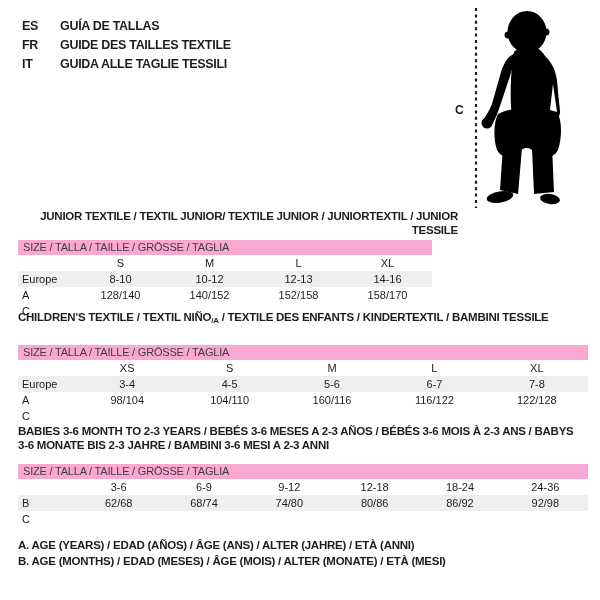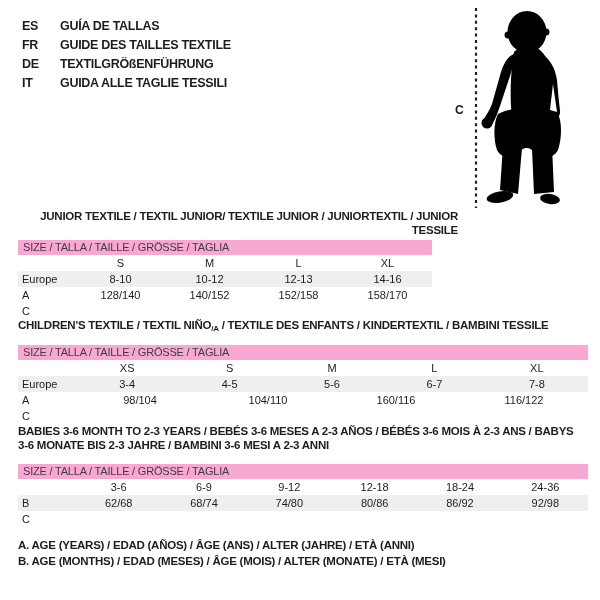--- a/index.html
+++ b/index.html
@@ -26,21 +26,21 @@
     font-weight: bold; font-size: 12px;
   }
 
   
   .section-title {
     position: absolute; left: 18px;
     font-weight: bold; font-size: 11.5px; letter-spacing: -0.25px;
     line-height: 13.5px;
   }
   .t1-title { top: 210px; width: 440px; text-align: right; }
-  .t2-title { top: 319px; width: 575px; }
+  .t2-title { top: 311px; width: 575px; }
   .t3-title { top: 425px; width: 560px; }
   .sub { font-size: 8px; vertical-align: -2px; font-weight: bold; }
 
   
   .size-table { position: absolute; left: 18px; font-size: 11px; }
   .tbl-1 { top: 240px; width: 414px; }
   .tbl-2 { top: 345px; width: 570px; }
   .tbl-3 { top: 464px; width: 570px; }
   .tbl-header-bar {
     background: #f9a8d4; color: #3d3d3d;
@@ -63,24 +63,20 @@
 <body>
 
 <div class="lang-block">
   <div class="lang-row">
     <span class="lang-code">ES</span>
     <span class="lang-label">GUÍA DE TALLAS</span>
   </div>
   <div class="lang-row">
     <span class="lang-code">FR</span>
     <span class="lang-label">GUIDE DES TAILLES TEXTILE</span>
-  </div>
-  <div class="lang-row">
-    <span class="lang-code">DE</span>
-    <span class="lang-label">TEXTILGRÖßENFÜHRUNG</span>
   </div>
   <div class="lang-row">
     <span class="lang-code">IT</span>
     <span class="lang-label">GUIDA ALLE TAGLIE TESSILI</span>
   </div>
 </div>
 
 <div class="figure-wrap">
   <svg width="102" height="206" viewBox="0 0 102 206" xmlns="http://www.w3.org/2000/svg">
     <line x1="6" y1="2" x2="6" y2="202" stroke="#1d1d1b" stroke-width="2.2" stroke-dasharray="3 3.4"></line>
@@ -155,20 +151,21 @@
     <span class="tbl-cell">5-6</span>
     <span class="tbl-cell">6-7</span>
     <span class="tbl-cell">7-8</span>
   </div>
   <div class="tbl-row">
     <span class="tbl-label">C</span>
     <span class="tbl-cell">98/104</span>
     <span class="tbl-cell">104/110</span>
     <span class="tbl-cell">160/116</span>
     <span class="tbl-cell">116/122</span>
+    <span class="tbl-cell">122/128</span>
   </div>
 </div>
 
 <div class="section-title t3-title">BABIES 3-6 MONTH TO 2-3 YEARS / BEBÉS 3-6 MESES A 2-3 AÑOS / BÉBÉS 3-6 MOIS À 2-3 ANS / BABYS 3-6 MONATE BIS 2-3 JAHRE / BAMBINI 3-6 MESI A 2-3 ANNI</div>
 <div class="size-table tbl-3">
   <div class="tbl-header-bar">SIZE / TALLA / TAILLE / GRÖSSE / TAGLIA</div>
   <div class="tbl-row">
     <span class="tbl-label">B</span>
     <span class="tbl-cell">3-6</span>
     <span class="tbl-cell">6-9</span>

